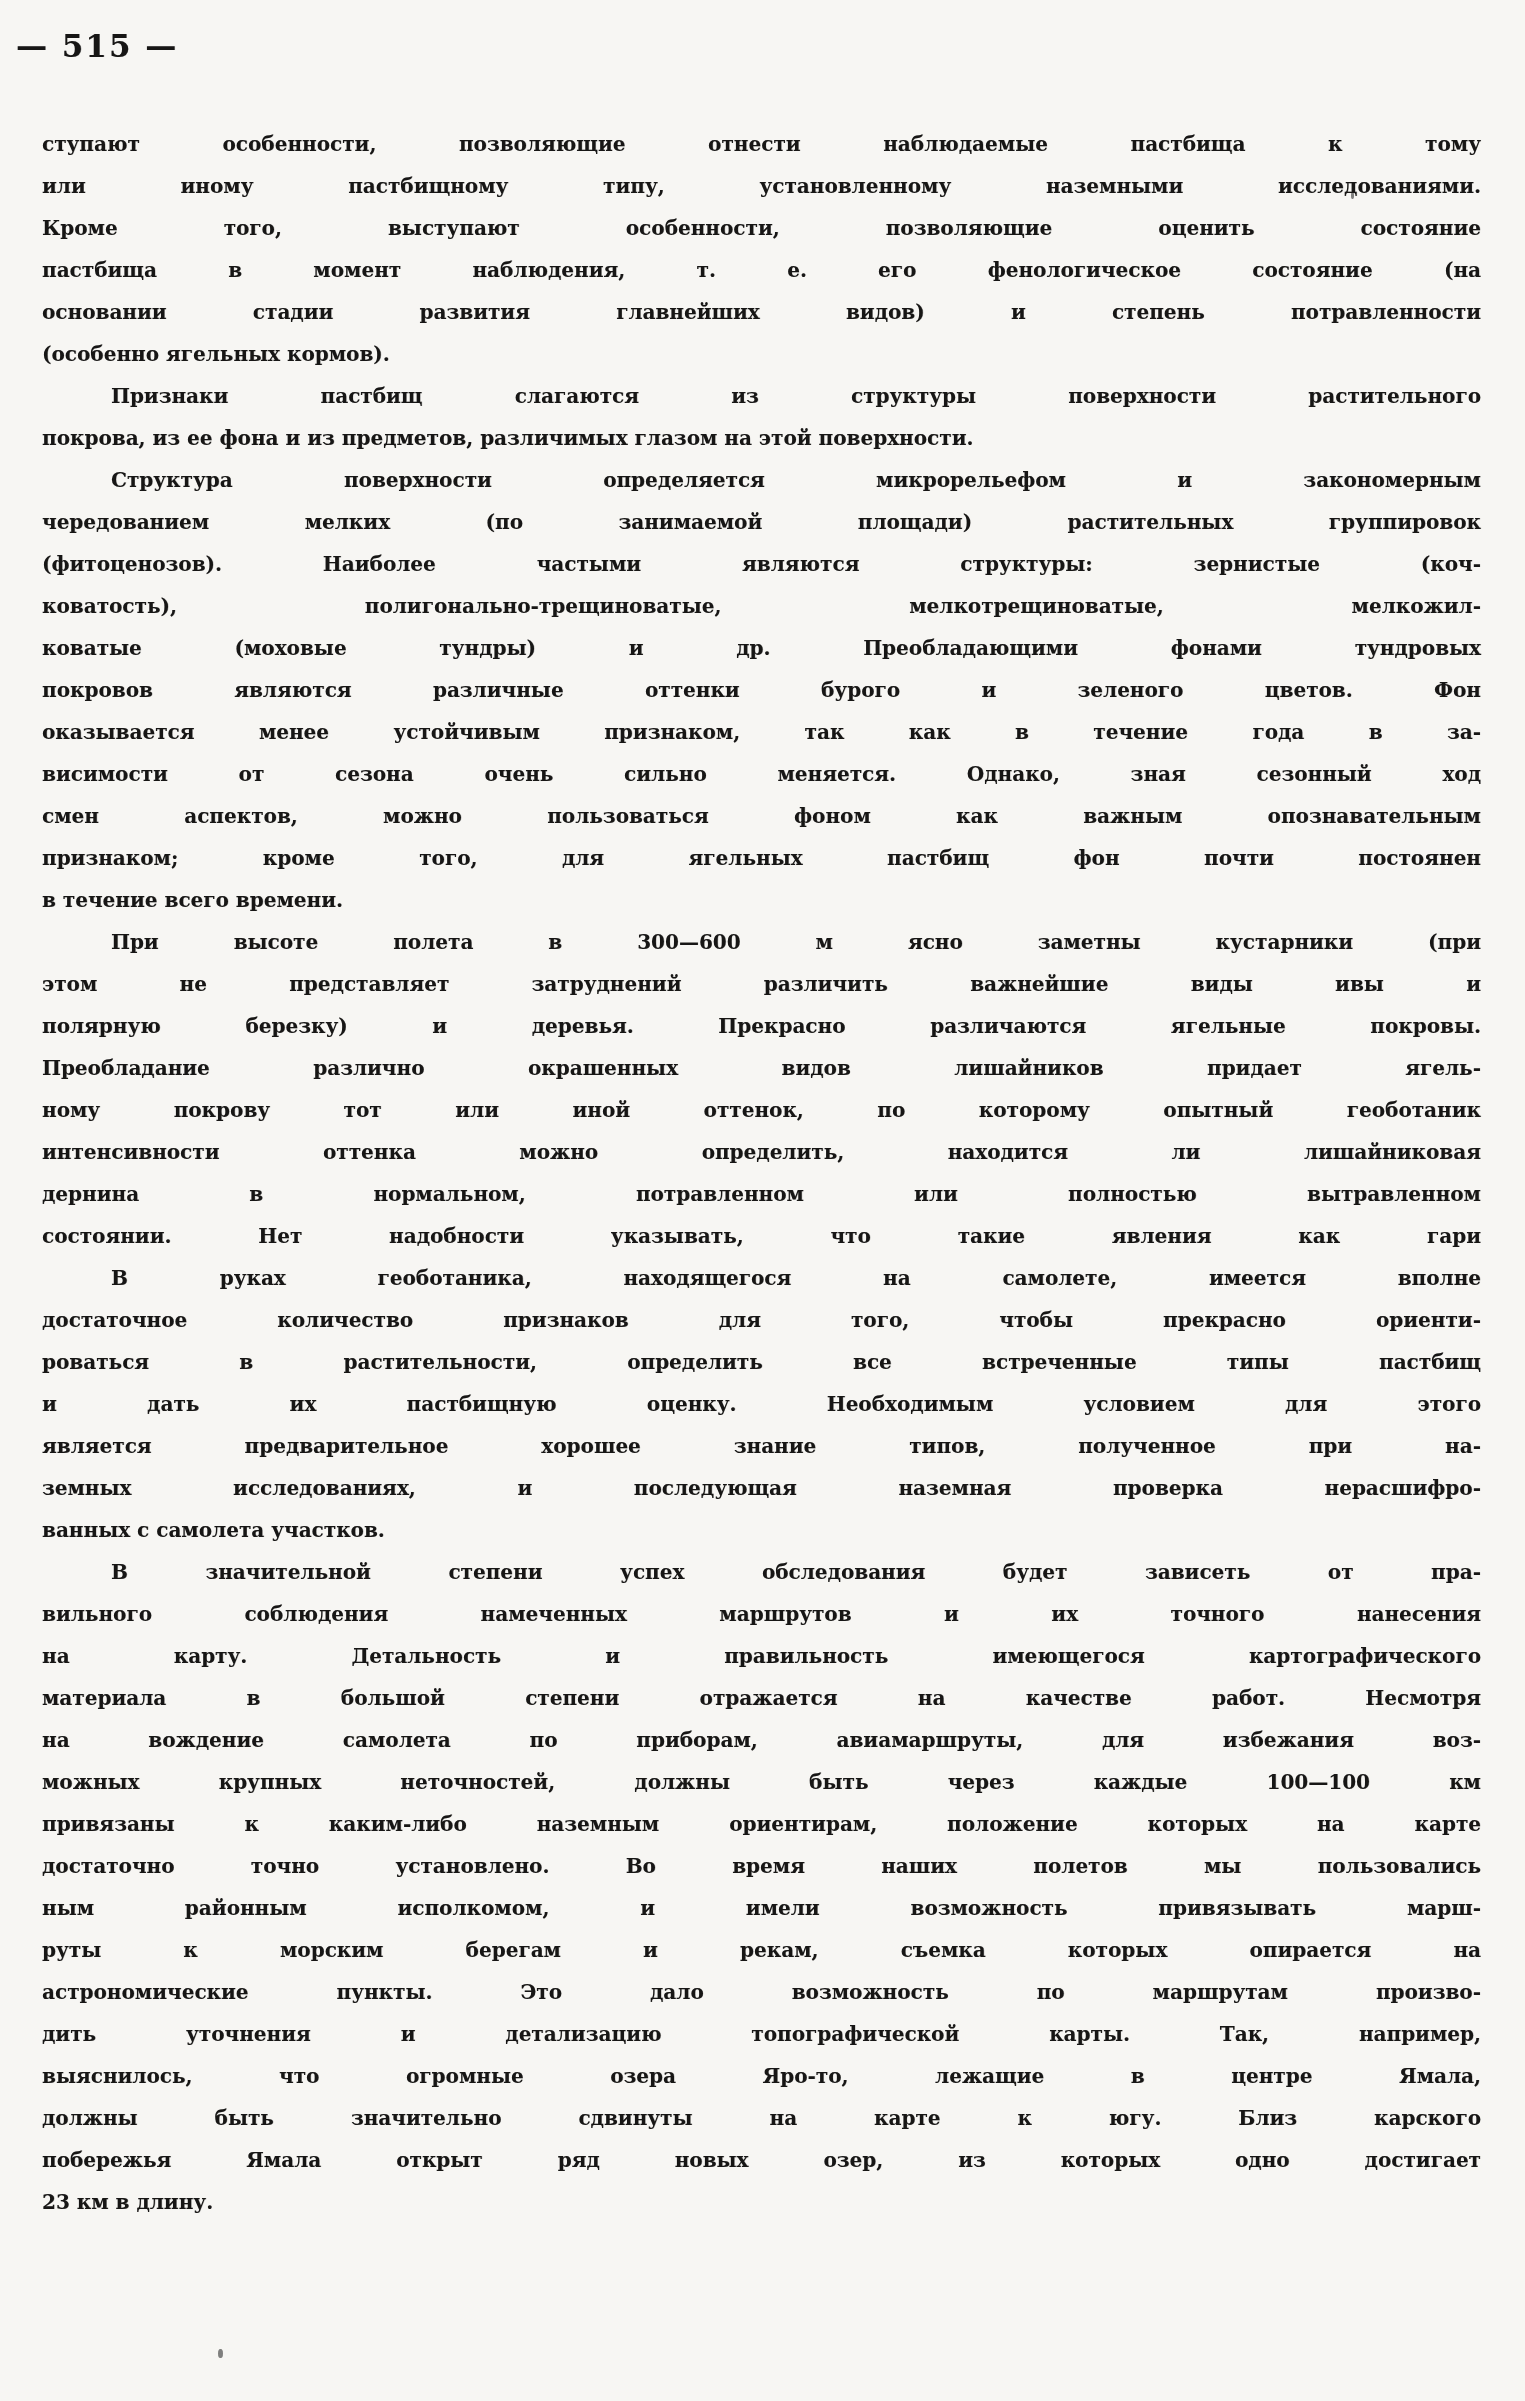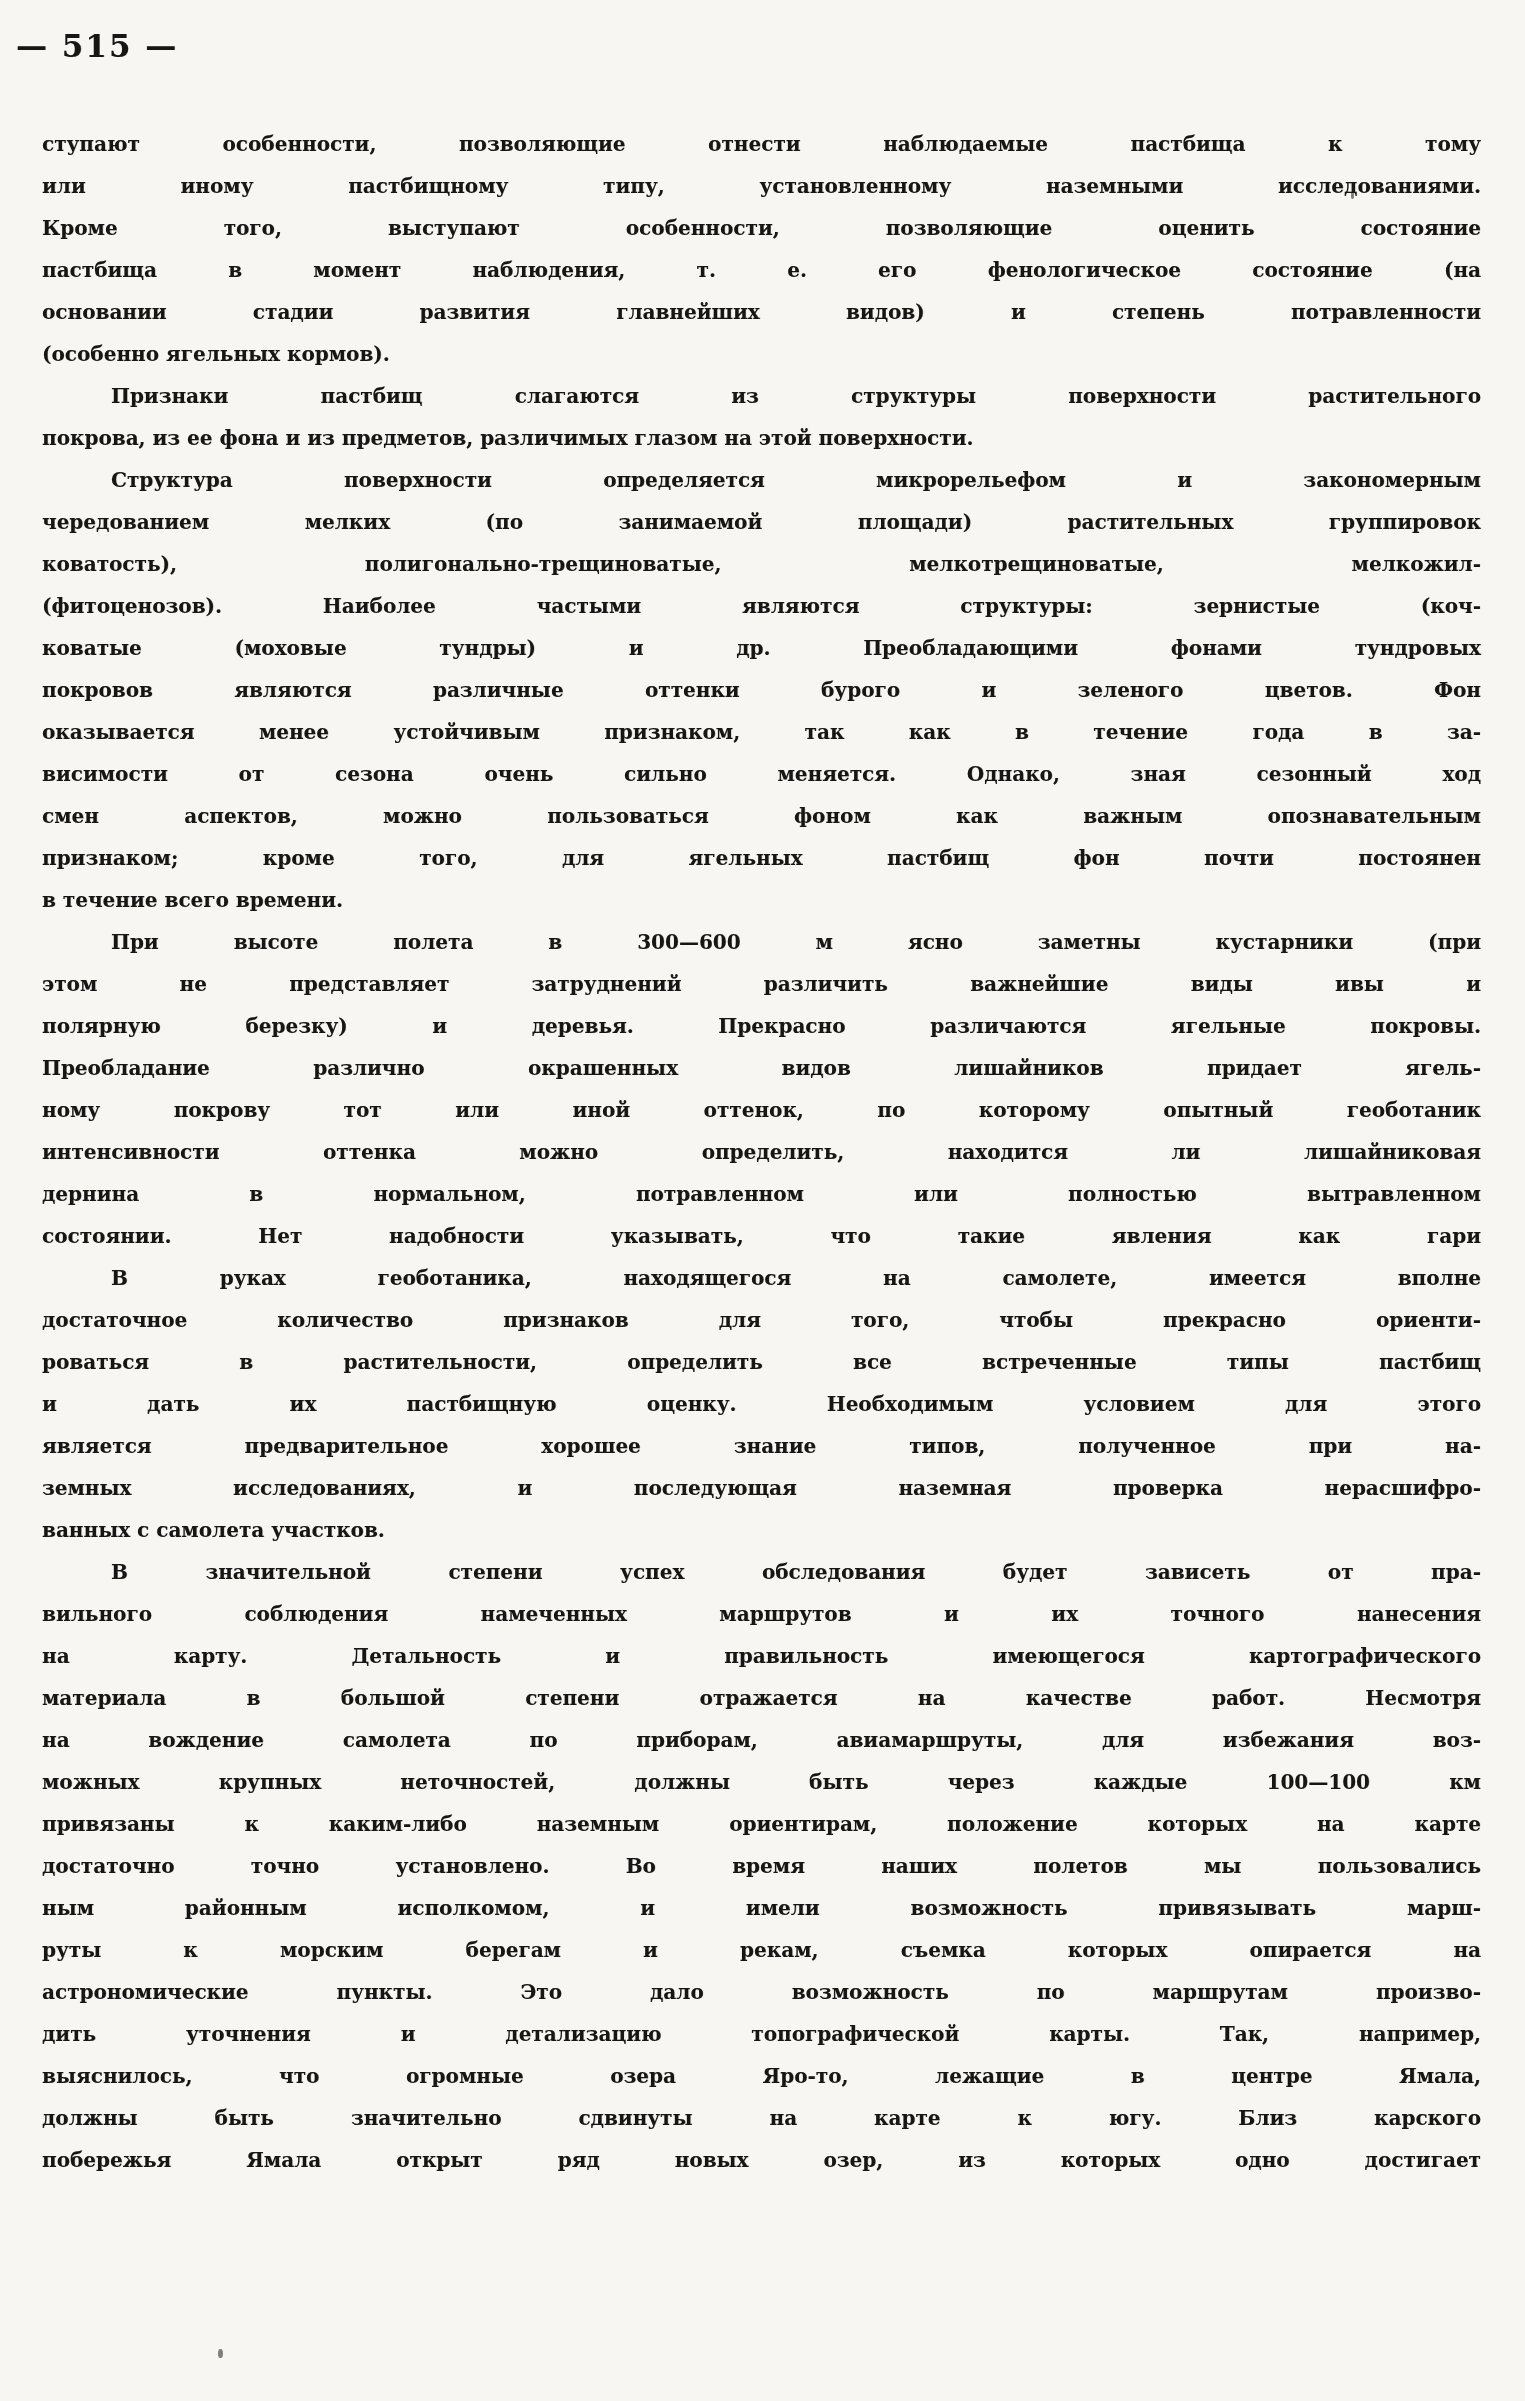--- a/index.html
+++ b/index.html
@@ -75,22 +75,22 @@
         <div class="line">основании стадии развития главнейших видов) и степень потравленности</div>
         <div class="line last">(особенно ягельных кормов).</div>
       </div>
       <div class="paragraph">
         <div class="line indent">Признаки пастбищ слагаются из структуры поверхности растительного</div>
         <div class="line last">покрова, из ее фона и из предметов, различимых глазом на этой поверхности.</div>
       </div>
       <div class="paragraph">
         <div class="line indent">Структура поверхности определяется микрорельефом и закономерным</div>
         <div class="line">чередованием мелких (по занимаемой площади) растительных группировок</div>
+        <div class="line">(фитоценозов). Наиболее частыми являются структуры: зернистые (коч-</div>
         <div class="line">коватость), полигонально-трещиноватые, мелкотрещиноватые, мелкожил-</div>
-        <div class="line">(фитоценозов). Наиболее частыми являются структуры: зернистые (коч-</div>
         <div class="line">коватые (моховые тундры) и др. Преобладающими фонами тундровых</div>
         <div class="line">покровов являются различные оттенки бурого и зеленого цветов. Фон</div>
         <div class="line">оказывается менее устойчивым признаком, так как в течение года в за-</div>
         <div class="line">висимости от сезона очень сильно меняется. Однако, зная сезонный ход</div>
         <div class="line">смен аспектов, можно пользоваться фоном как важным опознавательным</div>
         <div class="line">признаком; кроме того, для ягельных пастбищ фон почти постоянен</div>
         <div class="line last">в течение всего времени.</div>
       </div>
       <div class="paragraph">
         <div class="line indent">При высоте полета в 300—600 м ясно заметны кустарники (при</div>
@@ -120,20 +120,21 @@
         <div class="line">можных крупных неточностей, должны быть через каждые 100—100 км</div>
         <div class="line">привязаны к каким-либо наземным ориентирам, положение которых на карте</div>
         <div class="line">достаточно точно установлено. Во время наших полетов мы пользовались</div>
         <div class="line">ным районным исполкомом, и имели возможность привязывать марш-</div>
         <div class="line">руты к морским берегам и рекам, съемка которых опирается на</div>
         <div class="line">астрономические пункты. Это дало возможность по маршрутам произво-</div>
         <div class="line">дить уточнения и детализацию топографической карты. Так, например,</div>
         <div class="line">выяснилось, что огромные озера Яро-то, лежащие в центре Ямала,</div>
         <div class="line">должны быть значительно сдвинуты на карте к югу. Близ карского</div>
         <div class="line">побережья Ямала открыт ряд новых озер, из которых одно достигает</div>
+        <div class="line last">23 км в длину.</div>
       </div>
     </div>
 
   <div class="speck s1"></div>
   <div class="speck s2"></div>
 
 </div>
 
 
 </body></html>

